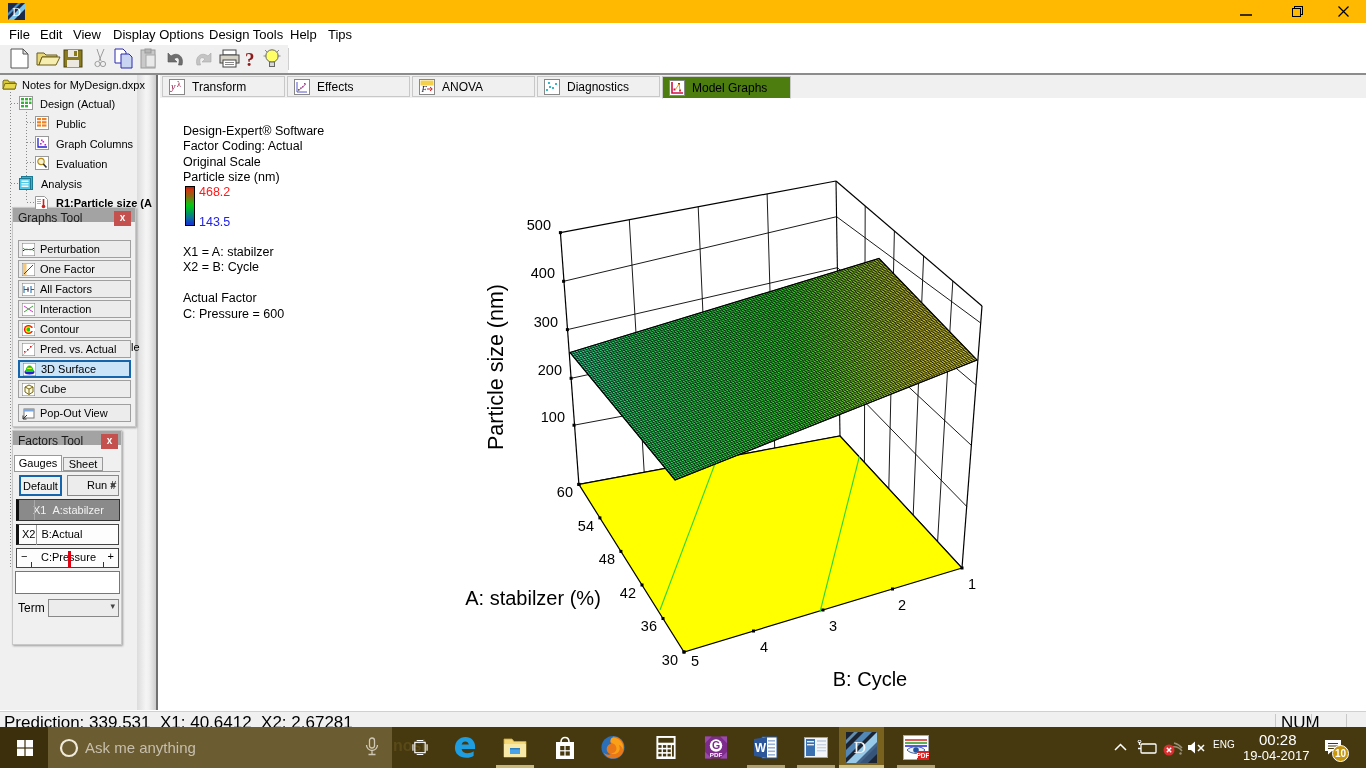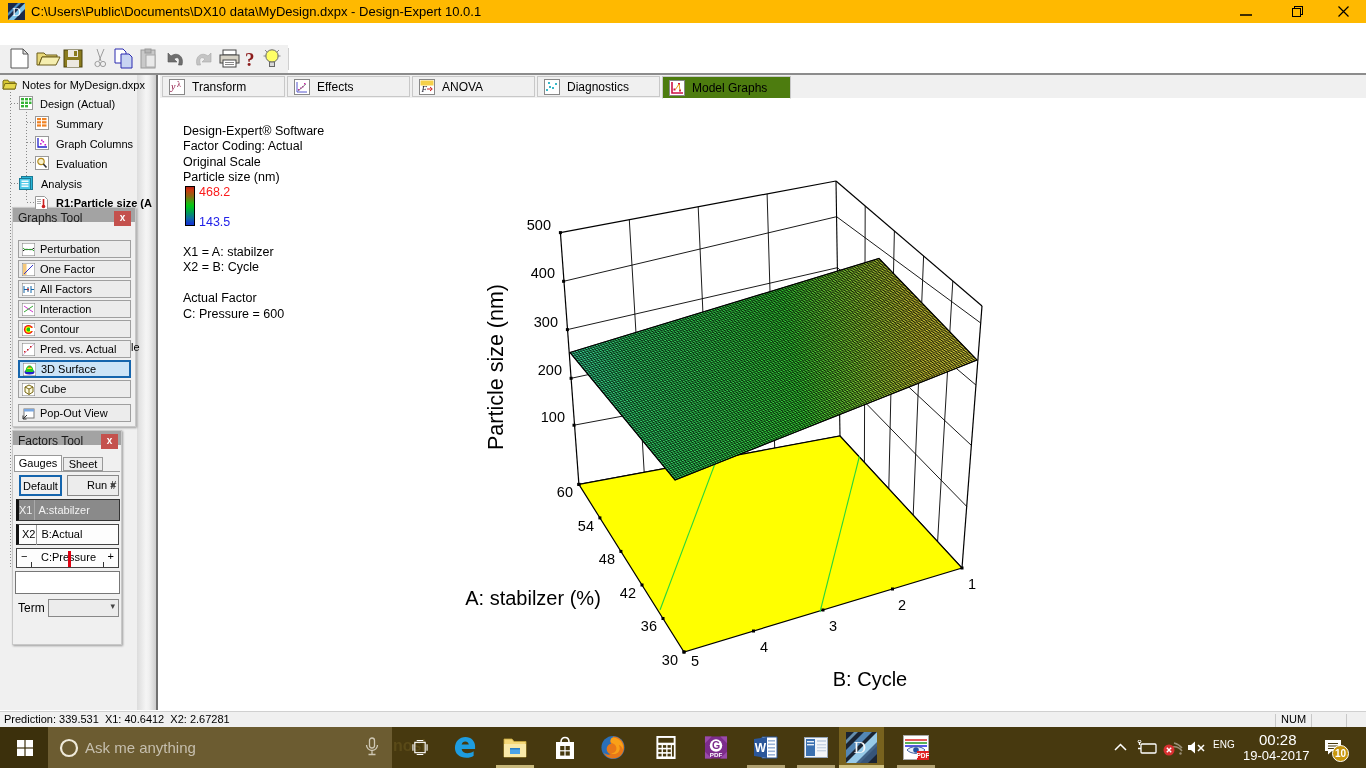--- a/index.html
+++ b/index.html
@@ -26,21 +26,21 @@
 .tab .ticon{width:16px;height:16px;margin:0 7px 0 6px}
 
 .panel{position:absolute;background:#f0f0f0;box-shadow:1px 1px 2px rgba(0,0,0,.35);border:1px solid #c8c8c8}
 .ptitle{position:absolute;left:0;top:0;right:0;height:14px;background:#a3a3a3;color:#1a1a1a;font-size:12px}
 .ptitle span{position:absolute;left:5px;top:3px}
 .pclose{position:absolute;top:3px;width:17px;height:15px;background:#c4514d;color:#fff;font-size:10px;text-align:center;line-height:14px;font-weight:bold}
 .gbtn{position:absolute;left:5px;width:113px;height:18px;background:#ececec;border:1px solid #9f9f9f;font-size:11px;color:#000;display:flex;align-items:center}
 .gbtn .gi{width:13px;height:13px;margin:0 5px 0 3px}
 .gbtn.sel{background:#cce4f7;border:2px solid #1565ad}
 
-#statusbar{left:0;top:711px;width:1366px;height:16px;background:#f0f0f0;border-top:1px solid #d0d0d0;font-size:11px;color:#000}
+#statusbar{left:0;top:711px;width:1366px;height:16px;background:#f0f0f0;border-top:1px solid #d0d0d0;font-size:17px;color:#000}
 
 #taskbar{left:0;top:727px;width:1366px;height:41px;background:#47390f}
 #search{position:absolute;left:48px;top:0;width:344px;height:41px;background:#6c5c31;color:#c6bfae;font-size:15px}
 .tbicon{position:absolute;top:0;width:44px;height:41px}
 #tray{position:absolute;right:0;top:0;height:41px;color:#fff;font-size:15px}
 </style></head><body>
 <div id="root">
 
   <div class="abs" style="left:161px;top:98px;width:1205px;height:613px;background:#fff"></div>
 
@@ -340,33 +340,41 @@
     X1 = A: stabilzer<br>X2 = B: Cycle<br><br>Actual Factor<br>C: Pressure = 600
   </div>
 
   <div class="abs" id="titlebar">
     <svg id="ticon" class="abs" viewBox="0 0 17 17">
         <rect x="0" y="0" width="17" height="17" fill="#1b2a4a"></rect>
         <polygon points="0,17 17,0 17,6 6,17" fill="#7ec3e8"></polygon>
         <polygon points="0,10 10,0 13,0 0,13" fill="#4a90c4"></polygon>
         <text x="8.5" y="13" font-size="12" fill="#fff" text-anchor="middle" font-family="Liberation Serif">D</text>
       </svg>
-    <span class="txt">C:\Users\Public\Documents\DX10 data\MyDesign.dxpx - Design-Expert 10.0.1</span>
     <div class="wbtn" style="right:98px"><svg width="12" height="12" style="margin-top:9px">
           <line x1="0" y1="6" x2="12" y2="6" stroke="#000" stroke-width="1.5"></line>
         </svg></div>
     <div class="wbtn" style="right:46px"><svg width="11" height="11" style="margin-top:6px">
           <rect x="2.5" y="0.5" width="8" height="8" fill="none" stroke="#000"></rect>
           <rect x="0.5" y="2.5" width="8" height="8" fill="#ffb900" stroke="#000"></rect>
         </svg></div>
     <div class="wbtn" style="right:0"><svg width="11" height="11" style="margin-top:6px">
           <path d="M0.5,0.5 L10.5,10.5 M10.5,0.5 L0.5,10.5" stroke="#000" stroke-width="1.2"></path>
         </svg></div>
   </div>
 
+  <div class="abs" id="menubar">
+    <span style="left:9px">File</span>
+      <span style="left:40px">Edit</span>
+      <span style="left:73px">View</span>
+      <span style="left:113px">Display Options</span>
+      <span style="left:209px">Design Tools</span>
+      <span style="left:290px">Help</span>
+      <span style="left:328px">Tips</span>
+  </div>
 
   <div class="abs" id="toolbar">
       <div style="position:absolute;left:0;top:0;width:288px;height:28px;background:#f0f0f0"></div>
     <svg width="300" height="28" style="position:absolute;left:0;top:0">
 
       <g transform="translate(10,4)">
           <path d="M1,0 h12 l5,5 v14 h-17 z" fill="#fff" stroke="#555"></path>
           <path d="M13,0 l5,5 h-5 z" fill="#ddd" stroke="#555"></path>
         </g>
 
@@ -498,21 +506,21 @@
             <rect x="2" y="3" width="4" height="1"></rect>
             <rect x="2" y="5" width="4" height="1"></rect>
             <rect x="2" y="7" width="4" height="1"></rect>
           </g>
           <line x1="8.5" y1="3" x2="8.5" y2="10" stroke="#cc2222" stroke-width="1.6"></line>
           <circle cx="8.5" cy="10.5" r="1.8" fill="#cc2222"></circle>
         </g>
     </svg>
     <span style="position:absolute;left:22px;top:4px;white-space:nowrap">Notes for MyDesign.dxpx</span>
     <span style="position:absolute;left:40px;top:23px;white-space:nowrap">Design (Actual)</span>
-    <span style="position:absolute;left:56px;top:43px;white-space:nowrap">Summary</span>
+    <span style="position:absolute;left:56px;top:43px;white-space:nowrap">Public</span>
     <span style="position:absolute;left:56px;top:63px;white-space:nowrap">Graph Columns</span>
     <span style="position:absolute;left:56px;top:83px;white-space:nowrap">Evaluation</span>
     <span style="position:absolute;left:41px;top:103px;white-space:nowrap">Analysis</span>
     <span style="position:absolute;left:56px;top:122px;white-space:nowrap;font-weight:bold">R1:Particle size (A</span>
     <span style="position:absolute;left:131px;top:266px">le</span>
   </div>
 
   <div class="panel" style="left:12px;top:207px;width:124px;height:220px">
     <div class="ptitle">
         <span>Graphs Tool</span>
@@ -575,21 +583,21 @@
   <div class="panel" style="left:12px;top:430px;width:110px;height:215px">
     <div class="ptitle">
         <span>Factors Tool</span>
         <div class="pclose" style="right:3px">x</div>
       </div>
     <div style="position:absolute;left:1px;top:24px;width:48px;height:16px;background:#fff;border:1px solid #999;border-bottom:none;font-size:11px;text-align:center;line-height:15px;z-index:2">Gauges</div>
     <div style="position:absolute;left:50px;top:26px;width:40px;height:14px;background:#ececec;border:1px solid #999;font-size:11px;text-align:center;line-height:13px">Sheet</div>
     <div style="position:absolute;left:1px;top:40px;right:1px;bottom:1px;background:#f0f0f0;border-top:1px solid #999"></div>
     <div style="position:absolute;left:6px;top:44px;width:43px;height:21px;background:#f0f0f0;border:2px solid #1565ad;font-size:11px;text-align:center;line-height:18px">Default</div>
     <div style="position:absolute;left:54px;top:44px;width:52px;height:21px;background:#ececec;border:1px solid #888;font-size:11px;line-height:19px"><span style="margin-left:19px">Run #</span><span style="position:absolute;right:3px;top:0px;font-size:9px;color:#444">▾</span></div>
-    <div style="position:absolute;left:3px;top:68px;width:104px;height:22px;background:#8a8a8a;border:1px solid #333;border-left:3px solid #111;color:#f2f2f2;font-size:11px;line-height:20px"><span style="margin-left:0">X1</span><span style="margin-left:6px">A:stabilzer</span><div style="position:absolute;left:15px;top:0;width:1px;height:20px;background:#aaa"></div></div>
+    <div style="position:absolute;left:3px;top:68px;width:104px;height:22px;background:#8a8a8a;border:1px solid #333;border-left:3px solid #111;color:#f2f2f2;font-size:11px;line-height:20px"><span style="margin-left:14px">X1</span><span style="margin-left:6px">A:stabilzer</span><div style="position:absolute;left:15px;top:0;width:1px;height:20px;background:#aaa"></div></div>
     <div style="position:absolute;left:3px;top:93px;width:103px;height:21px;background:#fdfdfd;border:1px solid #444;border-left:3px solid #111;color:#000;font-size:11px;line-height:19px"><span style="margin-left:3px">X2</span><span style="margin-left:6px">B:Actual</span><div style="position:absolute;left:17px;top:0;width:1px;height:20px;background:#999"></div></div>
     <div style="position:absolute;left:3px;top:117px;width:103px;height:20px;background:#fdfdfd;border:1px solid #444;color:#000;font-size:11px">
       <span style="position:absolute;left:4px;top:1px">−</span>
         <span style="position:absolute;left:24px;top:2px">C:Pressure</span>
         <span style="position:absolute;right:4px;top:1px">+</span>
       <div style="position:absolute;left:51px;top:2px;width:3px;height:16px;background:#e00010"></div>
         <div style="position:absolute;left:14px;bottom:0;width:1px;height:5px;background:#333"></div>
         <div style="position:absolute;right:14px;bottom:0;width:1px;height:5px;background:#333"></div>
     </div>
     <div style="position:absolute;left:2px;top:140px;width:105px;height:23px;background:#fff;border:1px solid #777"></div>

